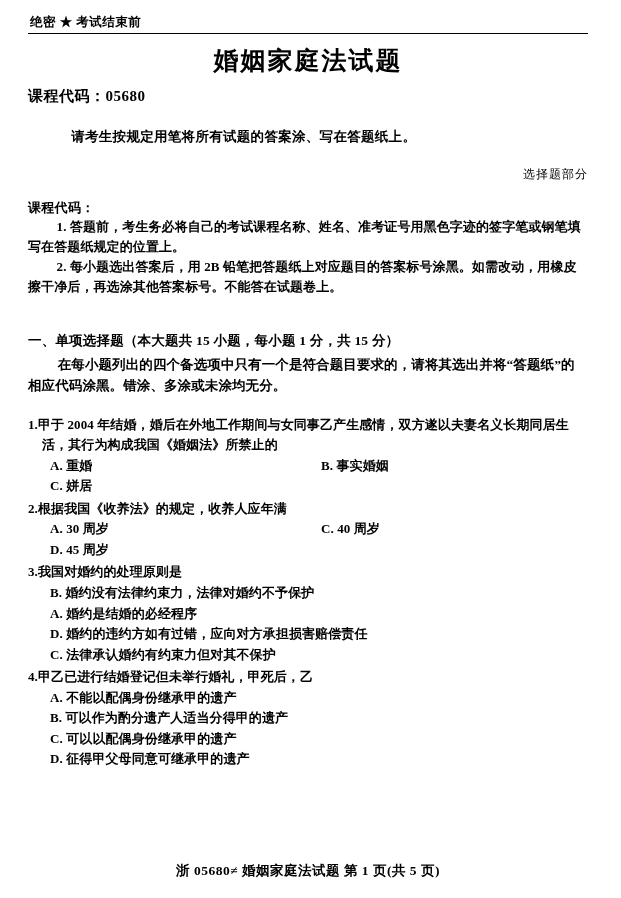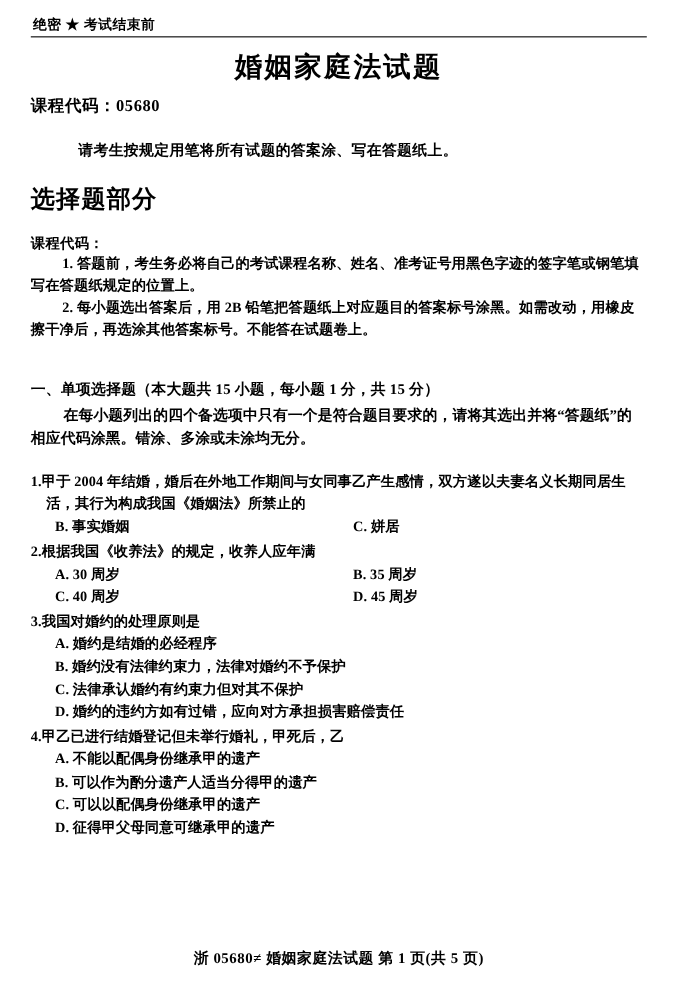--- a/index.html
+++ b/index.html
@@ -57,23 +57,23 @@
     margin: 10px 0 0 0;
   }
   .instruction {
     font-size: 13.5px;
     font-weight: bold;
     margin: 22px 0 0 0;
     text-indent: 3.2em;
     letter-spacing: 0.3px;
   }
   .section-title {
-    text-align: left;
-    font-size: 22px;
-    font-weight: bold;
+    text-align: right;
+    font-size: 12px;
+    font-weight: normal;
     letter-spacing: 1px;
     margin: 20px 0 0 0;
   }
   .notice-head {
     font-size: 13px;
     font-weight: bold;
     margin: 16px 0 0 0;
     letter-spacing: 0.3px;
   }
   .notice-item {
@@ -167,46 +167,46 @@
   <div class="big-q-head">一、单项选择题（本大题共 15 小题，每小题 1 分，共 15 分）</div>
   <div class="big-q-sub">在每小题列出的四个备选项中只有一个是符合题目要求的，请将其选出并将“答题纸”的相应代码涂黑。错涂、多涂或未涂均无分。</div>
 
   <ul class="q-list">
 
     <li class="q-item">
       <div class="q-stem">
         <span>1.</span><span>甲于 2004 年结婚，婚后在外地工作期间与女同事乙产生感情，双方遂以夫妻名义长期同居生活，其行为构成我国《婚姻法》所禁止的</span>
       </div>
       <div class="opts-grid">
+        <div class="opt">A. 重婚</div>
         <div class="opt">B. 事实婚姻</div>
         <div class="opt">C. 姘居</div>
       </div>
     </li>
 
     <li class="q-item">
       <div class="q-stem">
         <span>2.</span><span>根据我国《收养法》的规定，收养人应年满</span>
       </div>
       <div class="opts-grid">
         <div class="opt">A. 30 周岁</div>
-        <div class="opt">B. 35 周岁</div>
         <div class="opt">C. 40 周岁</div>
         <div class="opt">D. 45 周岁</div>
       </div>
     </li>
 
     <li class="q-item">
       <div class="q-stem">
         <span>3.</span><span>我国对婚约的处理原则是</span>
       </div>
       <div class="opts-stack">
+        <div class="opt opt-wrap">B. 婚约没有法律约束力，法律对婚约不予保护</div>
         <div class="opt opt-wrap">A. 婚约是结婚的必经程序</div>
-        <div class="opt opt-wrap">B. 婚约没有法律约束力，法律对婚约不予保护</div>
+        <div class="opt opt-wrap">D. 婚约的违约方如有过错，应向对方承担损害赔偿责任</div>
         <div class="opt opt-wrap">C. 法律承认婚约有约束力但对其不保护</div>
-        <div class="opt opt-wrap">D. 婚约的违约方如有过错，应向对方承担损害赔偿责任</div>
       </div>
     </li>
 
     <li class="q-item">
       <div class="q-stem">
         <span>4.</span><span>甲乙已进行结婚登记但未举行婚礼，甲死后，乙</span>
       </div>
       <div class="opts-stack">
         <div class="opt opt-wrap">A. 不能以配偶身份继承甲的遗产</div>
         <div class="opt opt-wrap">B. 可以作为酌分遗产人适当分得甲的遗产</div>

